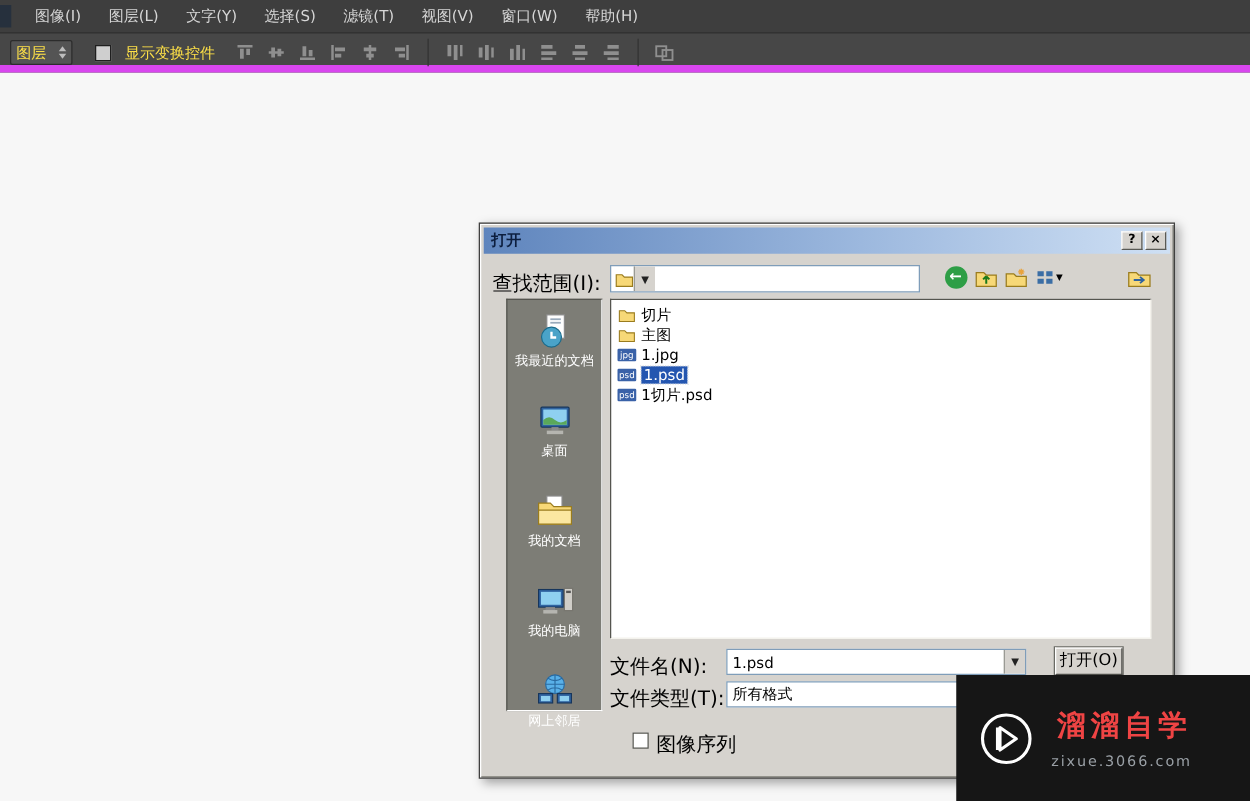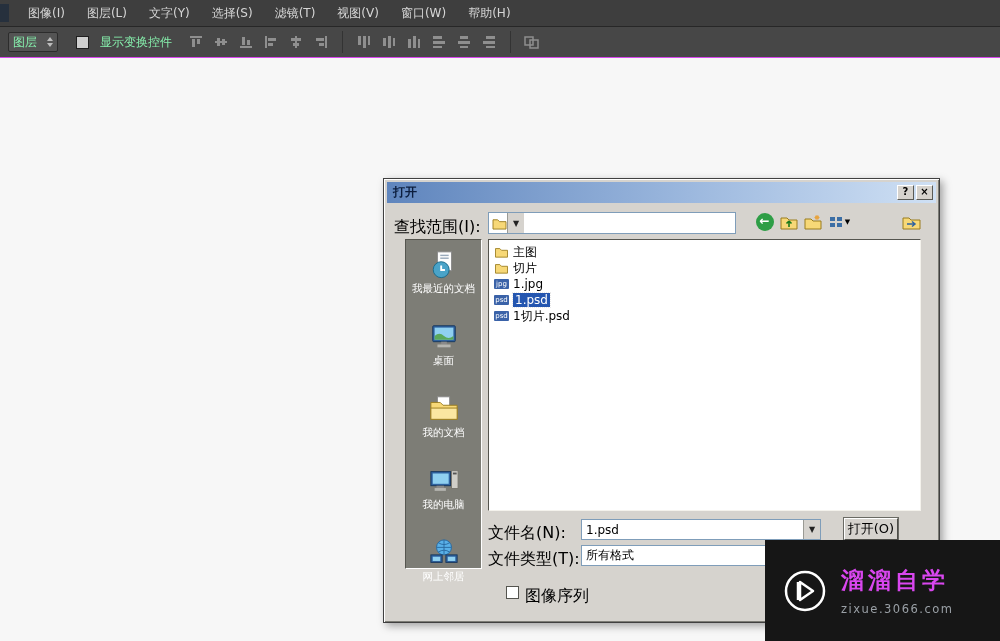--- a/index.html
+++ b/index.html
@@ -14,21 +14,21 @@
     position:absolute; left:0; top:0; width:1000px; height:27px;
     background:#3e3e3e; border-bottom:1px solid #272727;
     display:flex; align-items:center; color:#d6d6d6;
   }
   .app-icon { width:9px; height:18px; background:#26303d; margin-right:8px; }
   .menu-item { padding:0 11px; line-height:26px; cursor:default; white-space:nowrap; }
 
   
   .optionsbar {
     position:absolute; left:0; top:27px; width:1000px; height:31px;
-    background:#474747; border-bottom:1px solid #d946ef; color:#86efac;
+    background:#474747; border-bottom:6px solid #d946ef; color:#fde047;
   }
   .tool-combo {
     position:absolute; left:8px; top:5px; height:20px; width:50px;
     background:#545454; border:1px solid #2c2c2c; border-radius:2px;
     display:flex; align-items:center; justify-content:space-between; padding:0 4px;
   }
   .updown { display:flex; flex-direction:column; align-items:center; }
   .arr-up { width:0; height:0; border-left:3px solid transparent; border-right:3px solid transparent; border-bottom:4px solid #bdbdbd; }
   .arr-dn { width:0; height:0; border-left:3px solid transparent; border-right:3px solid transparent; border-top:4px solid #bdbdbd; margin-top:2px; }
   .ob-check { position:absolute; left:76px; top:7px; display:flex; align-items:center; gap:11px; }
@@ -106,21 +106,21 @@
     border:1px solid; border-color:#ffffff #4d4d48 #4d4d48 #ffffff;
     box-shadow:0 0 0 1px #6a6a64; font-size:13px; text-align:center; line-height:20px; cursor:default;
   }
   .cb-dialog { position:absolute; width:13px; height:13px; background:#fff; border:1px solid #55554f; }
 
   
   .watermark {
     position:absolute; left:765px; top:540px; width:235px; height:101px;
     background:#161616; display:flex; align-items:center; padding-left:17px; gap:13px; z-index:50;
   }
-  .wm-title { color:#d946ef; font-size:23px; font-weight:bold; letter-spacing:4px; white-space:nowrap; }
+  .wm-title { color:#ef4444; font-size:23px; font-weight:bold; letter-spacing:4px; white-space:nowrap;text-align:right; }
   .wm-url { color:#9aa0a6; font-size:11.5px; letter-spacing:1.5px; margin-top:6px; }
 </style>
 </head>
 <body>
 
 <div class="menubar">
   <div class="app-icon"></div>
   <span class="menu-item">图像(I)</span>
   <span class="menu-item">图层(L)</span>
   <span class="menu-item">文字(Y)</span>
@@ -340,27 +340,27 @@
       </svg>
       <span class="p-label">网上邻居</span>
     </div>
   </div>
 
   <div class="filelist">
     <div class="file-row">
       <svg width="15" height="12" viewBox="0 0 16 14">
           <path d="M1 3 h5 l2 2 h7 v8 H1 z" fill="#f7d877" stroke="#9a7c1e"></path>
         </svg>
-      <span class="fname">主图</span>
+      <span class="fname">切片</span>
     </div>
     <div class="file-row">
       <svg width="15" height="12" viewBox="0 0 16 14">
           <path d="M1 3 h5 l2 2 h7 v8 H1 z" fill="#f7d877" stroke="#9a7c1e"></path>
         </svg>
-      <span class="fname">切片</span>
+      <span class="fname">主图</span>
     </div>
     <div class="file-row">
       <span class="badge">jpg</span>
       <span class="fname">1.jpg</span>
     </div>
     <div class="file-row">
       <span class="badge">psd</span>
       <span class="fname selected">1.psd</span>
     </div>
     <div class="file-row">

